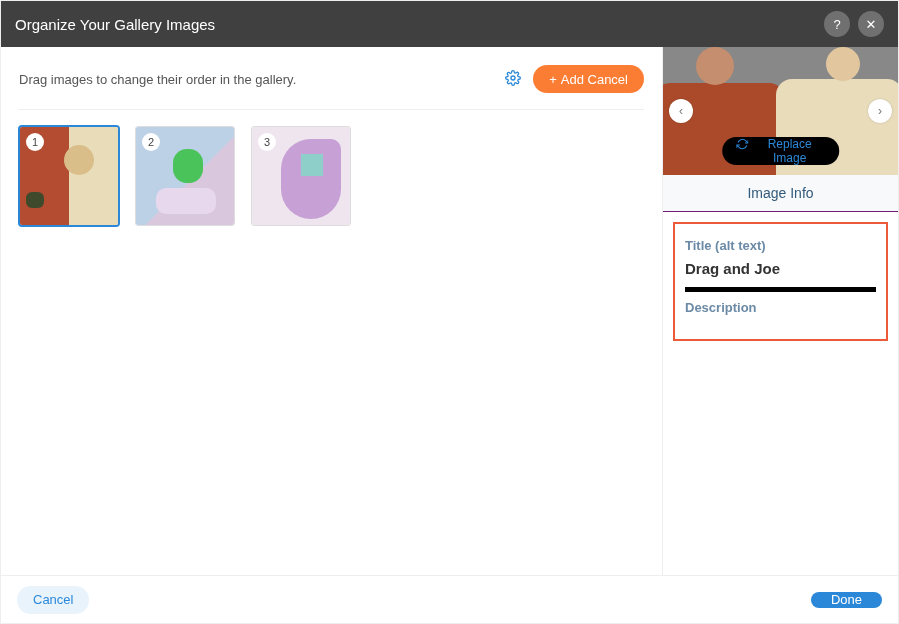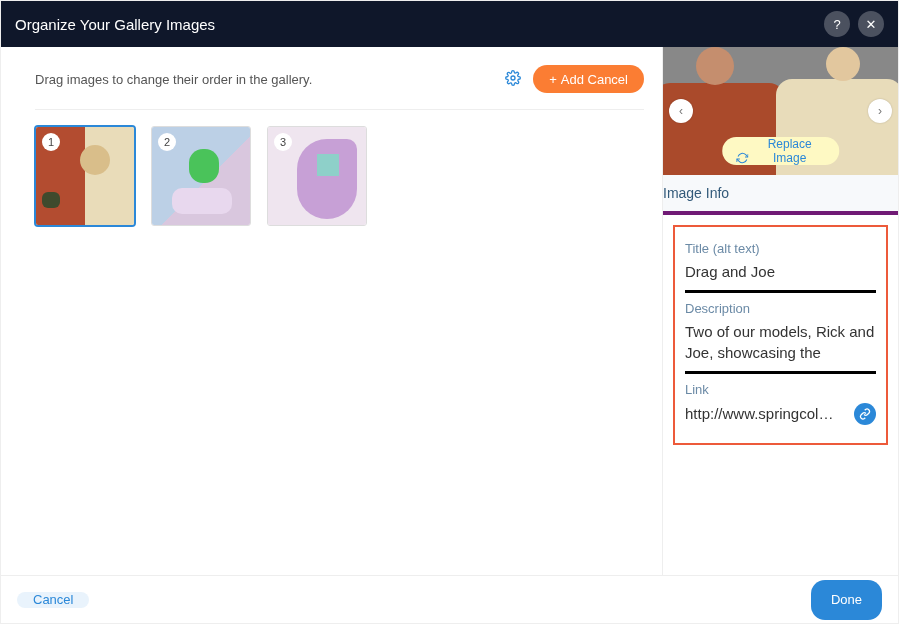--- a/index.html
+++ b/index.html
@@ -1,22 +1,22 @@
 <!DOCTYPE html>
 <html><head>
 <meta charset="utf-8">
 <style>
   * { box-sizing: border-box; }
   html, body { margin:0; padding:0; font-family: -apple-system, BlinkMacSystemFont, "Segoe UI", Helvetica, Arial, sans-serif; }
   .app { width:899px; height:624px; background:#fff; position:relative; overflow:hidden; border:1px solid #eee;}
-  .header { background:#0f172a; color:#fff; height:46px; display:flex; align-items:center; padding:0 14px; justify-content:space-between; }
+  .header { background:#404040; color:#fff; height:46px; display:flex; align-items:center; padding:0 14px; justify-content:space-between; }
   .header-title { font-size:15px; }
   .header-actions { display:flex; gap:8px; }
   .header-btn { width:26px; height:26px; border-radius:50%; background:rgba(255,255,255,.25); display:flex; align-items:center; justify-content:center; color:#fff; font-size:13px; cursor:pointer; }
-  .body { position:absolute; top:46px; bottom:48px; left:0; right:0; display:flex;margin-left:16px; }
+  .body { position:absolute; top:46px; bottom:48px; left:0; right:0; display:flex; }
   .main { flex:1; padding:18px; min-width:0; }
   .instructions-row { display:flex; align-items:center; justify-content:space-between; padding-bottom:16px; border-bottom:1px solid #eee; }
   .instructions { color:#555; font-size:13px; }
   .instructions-actions { display:flex; align-items:center; gap:12px; }
   .gear-btn { color:#2b88d8; font-size:14px; cursor:pointer; }
   .add-btn { background:#fb7d33; color:#fff; border:none; border-radius:14px; height:28px; padding:0 16px; font-size:13px; cursor:pointer; display:flex; align-items:center; gap:4px; }
   .thumbs { display:flex; gap:16px; padding-top:16px; }
   .thumb { width:100px; height:100px; border-radius:3px; position:relative; cursor:grab; overflow:hidden; border:1px solid #ddd; }
   .thumb.selected { outline:2px solid #2b88d8; outline-offset:-1px; }
   .thumb .badge { position:absolute; top:6px; left:6px; width:18px; height:18px; border-radius:50%; background:#fff; display:flex; align-items:center; justify-content:center; font-size:11px; color:#444; }
@@ -34,33 +34,33 @@
   .side { width:236px; border-left:1px solid #eee; display:flex; flex-direction:column; }
   .preview { height:128px; position:relative; overflow:hidden; }
   .pv-art { position:absolute; inset:0; }
   .pv { background:#888; }
   .pv::before { content:""; position:absolute; left:-4%; bottom:0; width:56%; height:92px; background:#aa4a2b; border-radius:16px 16px 0 0;}
   .pv::after  { content:""; position:absolute; right:-2%; bottom:0; width:54%; height:96px; background:#e8dcba; border-radius:16px 16px 0 0;}
   .pv-head1 { position:absolute; left:14%; top:0; width:38px; height:38px; background:#c58e6e; border-radius:50%;}
   .pv-head2 { position:absolute; right:16%; top:0; width:34px; height:34px; background:#e2c79e; border-radius:50%;}
   .nav-arrow { position:absolute; top:50%; transform:translateY(-50%); width:24px; height:24px; border-radius:50%; background:#fff; display:flex; align-items:center; justify-content:center; font-size:12px; color:#777; cursor:pointer; box-shadow:0 0 2px rgba(0,0,0,.2); }
   .nav-left { left:6px; } .nav-right { right:6px; }
-  .replace-btn { position:absolute; left:50%; bottom:10px; transform:translateX(-50%); background:#fef9c3; border:none; border-radius:14px; height:28px; padding:0 14px; font-size:12px; color:#2b88d8; display:flex; align-items:flex-end; gap:6px; cursor:pointer; }
-  .info-tab { background:#f7f9fb; border-bottom:4px solid #701a75; color:#335a7a; font-size:14px; padding:10px 0; }
+  .replace-btn { position:absolute; left:50%; bottom:10px; transform:translateX(-50%); background:#000000; border:none; border-radius:14px; height:28px; padding:0 14px; font-size:12px; color:#2b88d8; display:flex; align-items:flex-start; gap:6px; cursor:pointer; }
+  .info-tab { background:#f7f9fb; border-bottom:1px solid #701a75; text-align:center; color:#335a7a; font-size:14px; padding:10px 0; }
   .info-panel { border:2px solid #ed5a3a; margin:10px 10px 0 10px; padding:6px 10px 10px; }
-  .field { padding:8px 0; }
-  .field + .field { border-top:3px solid #000000; }
+  .field { padding:8px 0;font-weight:bold; }
+  .field + .field { border-top:5px solid #000000; }
   .flabel { font-size:13px; color:#6b8aa6; margin-bottom:6px; }
   .fvalue { font-size:15px; color:#333; line-height:1.35; word-break:break-word; }
   .link-row { display:flex; align-items:center; gap:10px; }
   .link-val { flex:1; white-space:nowrap; overflow:hidden; text-overflow:ellipsis; font-size:15px; color:#333; }
   .link-icon { width:22px; height:22px; border-radius:50%; background:#2b88d8; color:#fff; display:flex; align-items:center; justify-content:center; font-size:12px; cursor:pointer; }
   .footer { position:absolute; bottom:0; left:0; right:0; height:48px; border-top:1px solid #eee; display:flex; align-items:center; justify-content:space-between; padding:0 16px; }
-  .cancel-btn { background:#e9f3fc; color:#2b88d8; border:none; border-radius:14px; height:16px; padding:0 16px; font-size:13px; cursor:pointer; }
-  .done-btn { background:#2b88d8; color:#fff; border:none; border-radius:14px; height:40px; padding:0 20px; font-size:13px; cursor:pointer; }
+  .cancel-btn { background:#e9f3fc; color:#2b88d8; border:none; border-radius:14px; height:28px; padding:0 16px; font-size:13px; cursor:pointer; }
+  .done-btn { background:#2b88d8; color:#fff; border:none; border-radius:14px; height:16px; padding:0 20px; font-size:13px; cursor:pointer; }
 </style>
 </head>
 <body>
 
 <div class="app">
 
   <div class="header">
     <div class="header-title">Organize Your Gallery Images</div>
     <div class="header-actions">
       <div class="header-btn">
@@ -127,33 +127,20 @@
       </div>
       <div class="info-tab">Image Info</div>
 
       <div class="info-panel">
         <div class="field">
           <div class="flabel">Title (alt text)</div>
           <div class="fvalue">Drag and Joe</div>
         </div>
         <div class="field">
           <div class="flabel">Description</div>
-          <div class="fvalue">Two of our models, Rick and Joe, showcasing the</div>
-        </div>
-        <div class="field">
-          <div class="flabel">Link</div>
-          <div class="link-row">
-            <div class="link-val">http://www.springcol…</div>
-            <div class="link-icon">
-              <svg width="12" height="12" viewBox="0 0 24 24" fill="none" stroke="#fff" stroke-width="2.5">
-                  <path d="M10 13a5 5 0 0 0 7 0l3-3a5 5 0 0 0-7-7l-1.5 1.5"></path>
-                  <path d="M14 11a5 5 0 0 0-7 0l-3 3a5 5 0 0 0 7 7l1.5-1.5"></path>
-                </svg>
-            </div>
-          </div>
         </div>
       </div>
     </div>
   </div>
 
   <div class="footer">
     <button class="cancel-btn"><span>Cancel</span></button>
     <button class="done-btn"><span>Done</span></button>
   </div>
 

